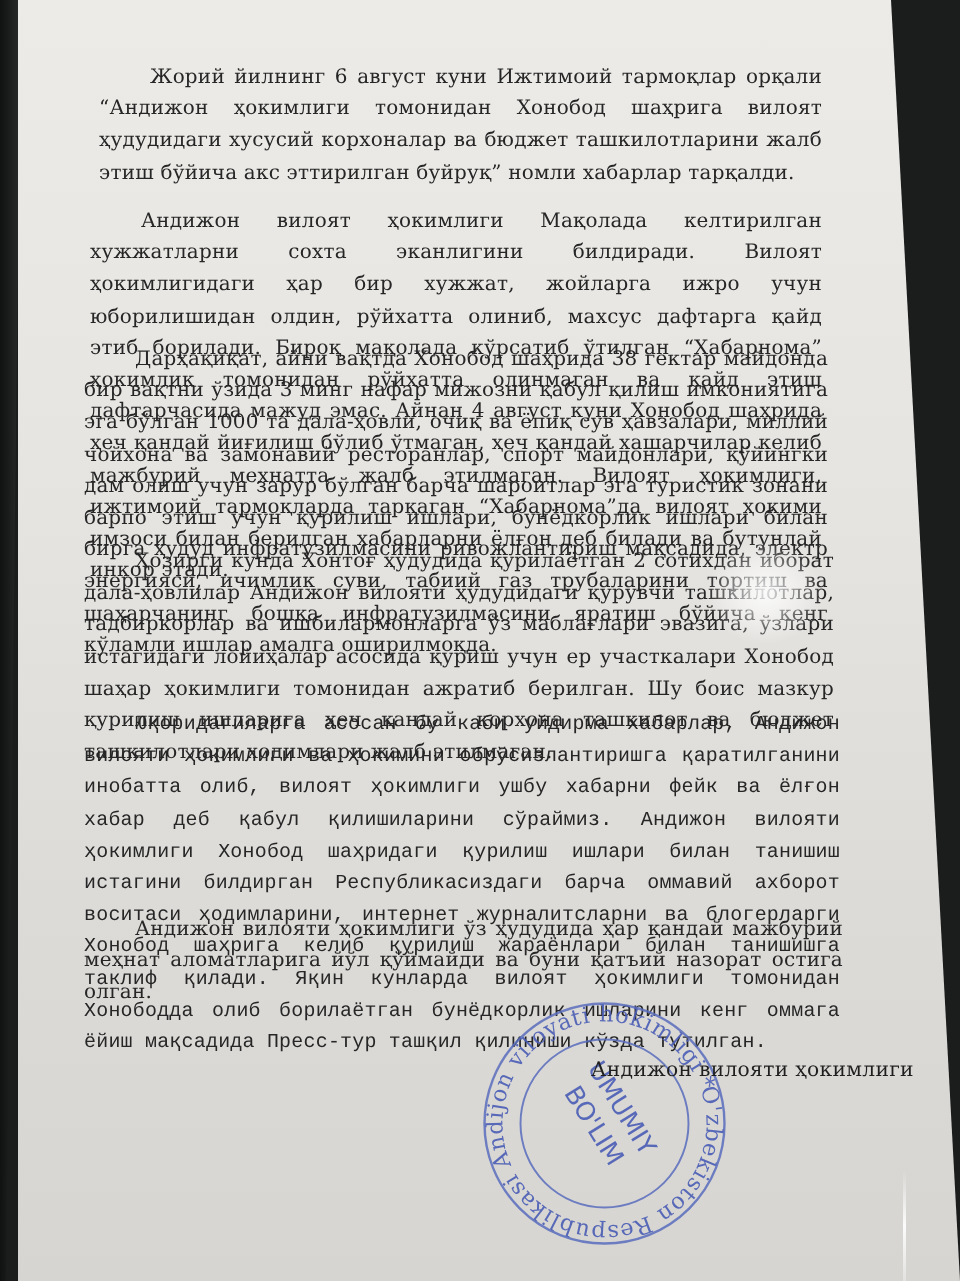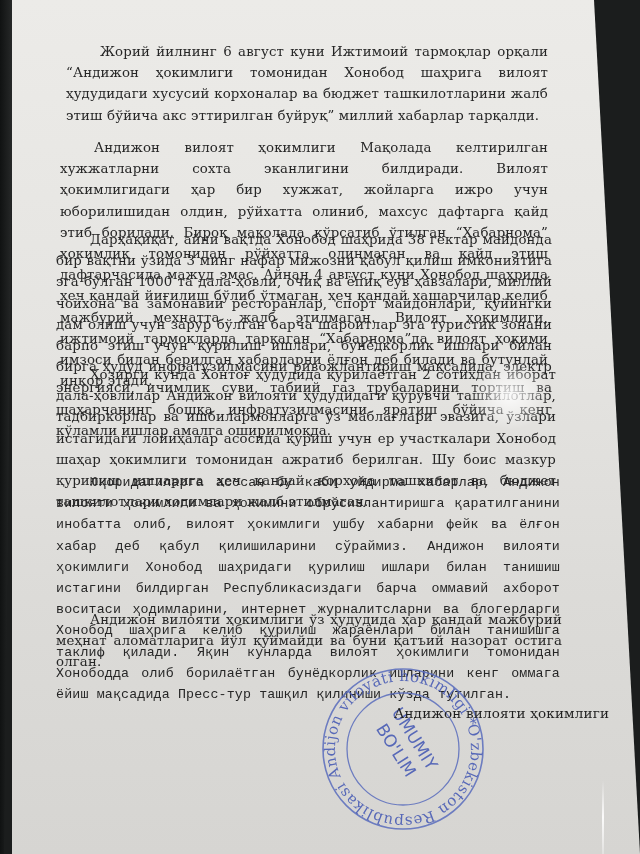--- a/index.html
+++ b/index.html
@@ -61,21 +61,21 @@
   }
 </style>
 </head>
 <body>
 
 <div class="left-edge"></div>
 <div class="paper"></div>
 
 <div class="doc">
 
-  <p class="p p1"><span class="ind"></span><span>Жорий йилнинг 6 август куни Ижтимоий тармоқлар орқали </span><b>“Андижон ҳокимлиги томонидан Хонобод шаҳрига вилоят ҳудудидаги хусусий корхоналар ва бюджет ташкилотларини жалб этиш бўйича акс эттирилган буйруқ”</b><span> миллий хабарлар тарқалди.</span></p>
+  <p class="p p1"><span class="ind"></span><span>Жорий йилнинг 6 август куни Ижтимоий тармоқлар орқали </span><b>“Андижон ҳокимлиги томонидан Хонобод шаҳрига вилоят ҳудудидаги хусусий корхоналар ва бюджет ташкилотларини жалб этиш бўйича акс эттирилган буйруқ”</b><span> номли хабарлар тарқалди.</span></p>
 
   <p class="p p2"><span class="ind"></span><span>Андижон вилоят ҳокимлиги Мақолада келтирилган хужжатларни сохта эканлигини билдиради. Вилоят ҳокимлигидаги ҳар бир хужжат, жойларга ижро учун юборилишидан олдин, рўйхатта олиниб, махсус дафтарга қайд этиб борилади. Бироқ мақолада кўрсатиб ўтилган “Хабарнома” ҳокимлик томонидан рўйхатта олинмаган ва қайд этиш дафтарчасида мажуд эмас. Айнан 4 август куни Хонобод шаҳрида ҳеч қандай йиғилиш бўлиб ўтмаган, ҳеч қандай хашарчилар келиб мажбурий мехнатта жалб этилмаган. Вилоят ҳокимлиги, ижтимоий тармоқларда тарқаган “Хабарнома”да вилоят ҳокими имзоси билан берилган хабарларни ёлғон деб билади ва бутунлай инкор этади.</span></p>
 
   <p class="p p3"><span class="ind"></span><span>Дарҳақиқат, айни вақтда Хонобод шаҳрида 38 гектар майдонда бир вақтни ўзида 3 минг нафар мижозни қабул қилиш имкониятига эга бўлган 1000 та дала-ҳовли, очиқ ва ёпиқ сув ҳавзалари, миллий чойхона ва замонавий ресторанлар, спорт майдонлари, қўйингки дам олиш учун зарур бўлган барча шароитлар эга туристик зонани барпо этиш учун қурилиш ишлари, бунёдкорлик ишлари билан бирга ҳудуд инфратузилмасини ривожлантириш мақсадида, электр энергияси, ичимлик суви, табиий газ трубаларини тортиш ва шаҳарчанинг бошқа инфратузилмасини яратиш бўйича кенг кўламли ишлар амалга оширилмоқда.</span></p>
 
   <p class="p p4"><span class="ind"></span><span>Ҳозирги кунда Хонтоғ ҳудудида қурилаётган 2 сотихдан иборат дала-ҳовлилар Андижон вилояти ҳудудидаги қурувчи ташкилотлар, тадбиркорлар ва ишбилармонларга ўз маблағлари эвазига, ўзлари истагидаги лойиҳалар асосида қуриш учун ер участкалари Хонобод шаҳар ҳокимлиги томонидан ажратиб берилган. Шу боис мазкур қурилиш ишларига ҳеч қандай корхона ташкилот ва бюджет ташкилотлари ходимлари жалб этилмаган.</span></p>
 
   <p class="p p5"><span class="ind"></span><span>Юқоридагиларга асосан бу каби уйдирма хабарлар, Андижон вилояти ҳокимлиги ва ҳокимини обрўсизлантиришга қаратилганини инобатта олиб, вилоят ҳокимлиги ушбу хабарни фейк ва ёлғон хабар деб қабул қилишиларини сўраймиз. Андижон вилояти ҳокимлиги Хонобод шаҳридаги қурилиш ишлари билан танишиш истагини билдирган Республикасиздаги барча оммавий ахборот воситаси ҳодимларини, интернет журналитсларни ва блогерларги Хонобод шаҳрига келиб қурилиш жараёнлари билан танишишга таклиф қилади. Яқин кунларда вилоят ҳокимлиги томонидан Хонободда олиб борилаётган бунёдкорлик ишларини кенг оммага ёйиш мақсадида Пресс-тур ташқил қилиниши кўзда тутилган.</span></p>
 
   <p class="p p6"><span class="ind"></span><span>Андижон вилояти ҳокимлиги ўз ҳудудида ҳар қандай мажбурий  меҳнат аломатларига йўл қўймайди ва буни қатъий назорат остига олган.</span></p>

